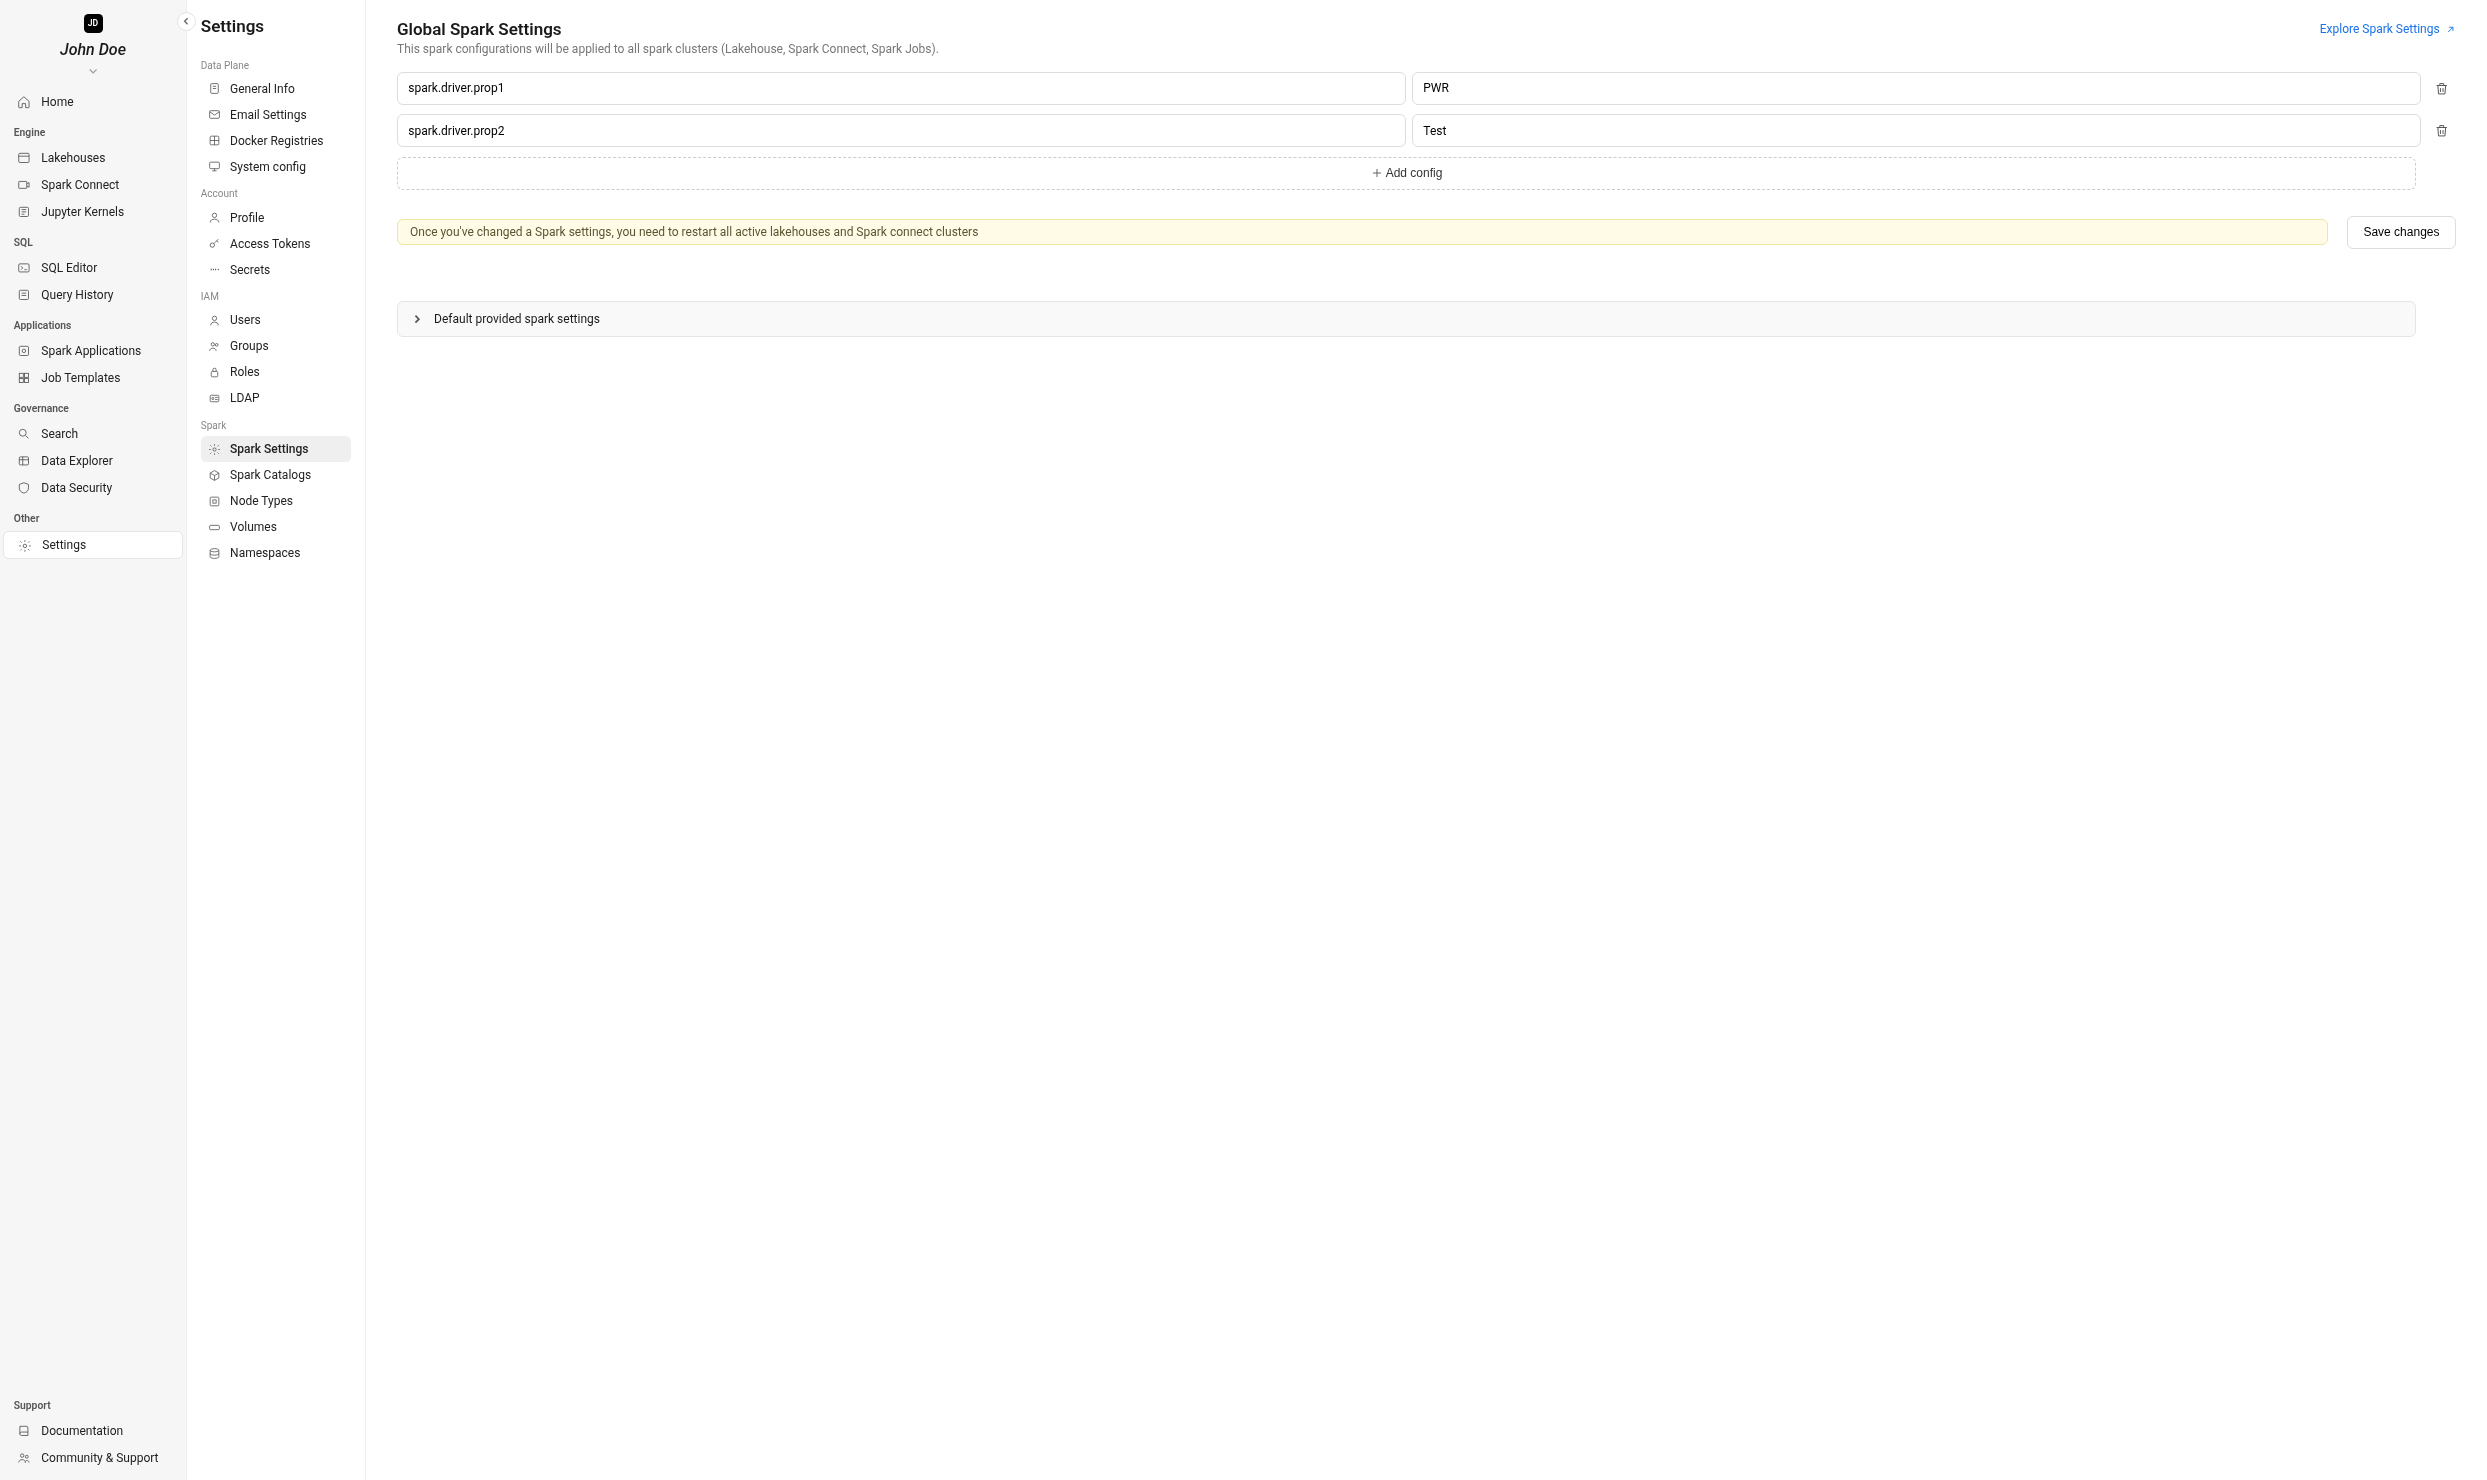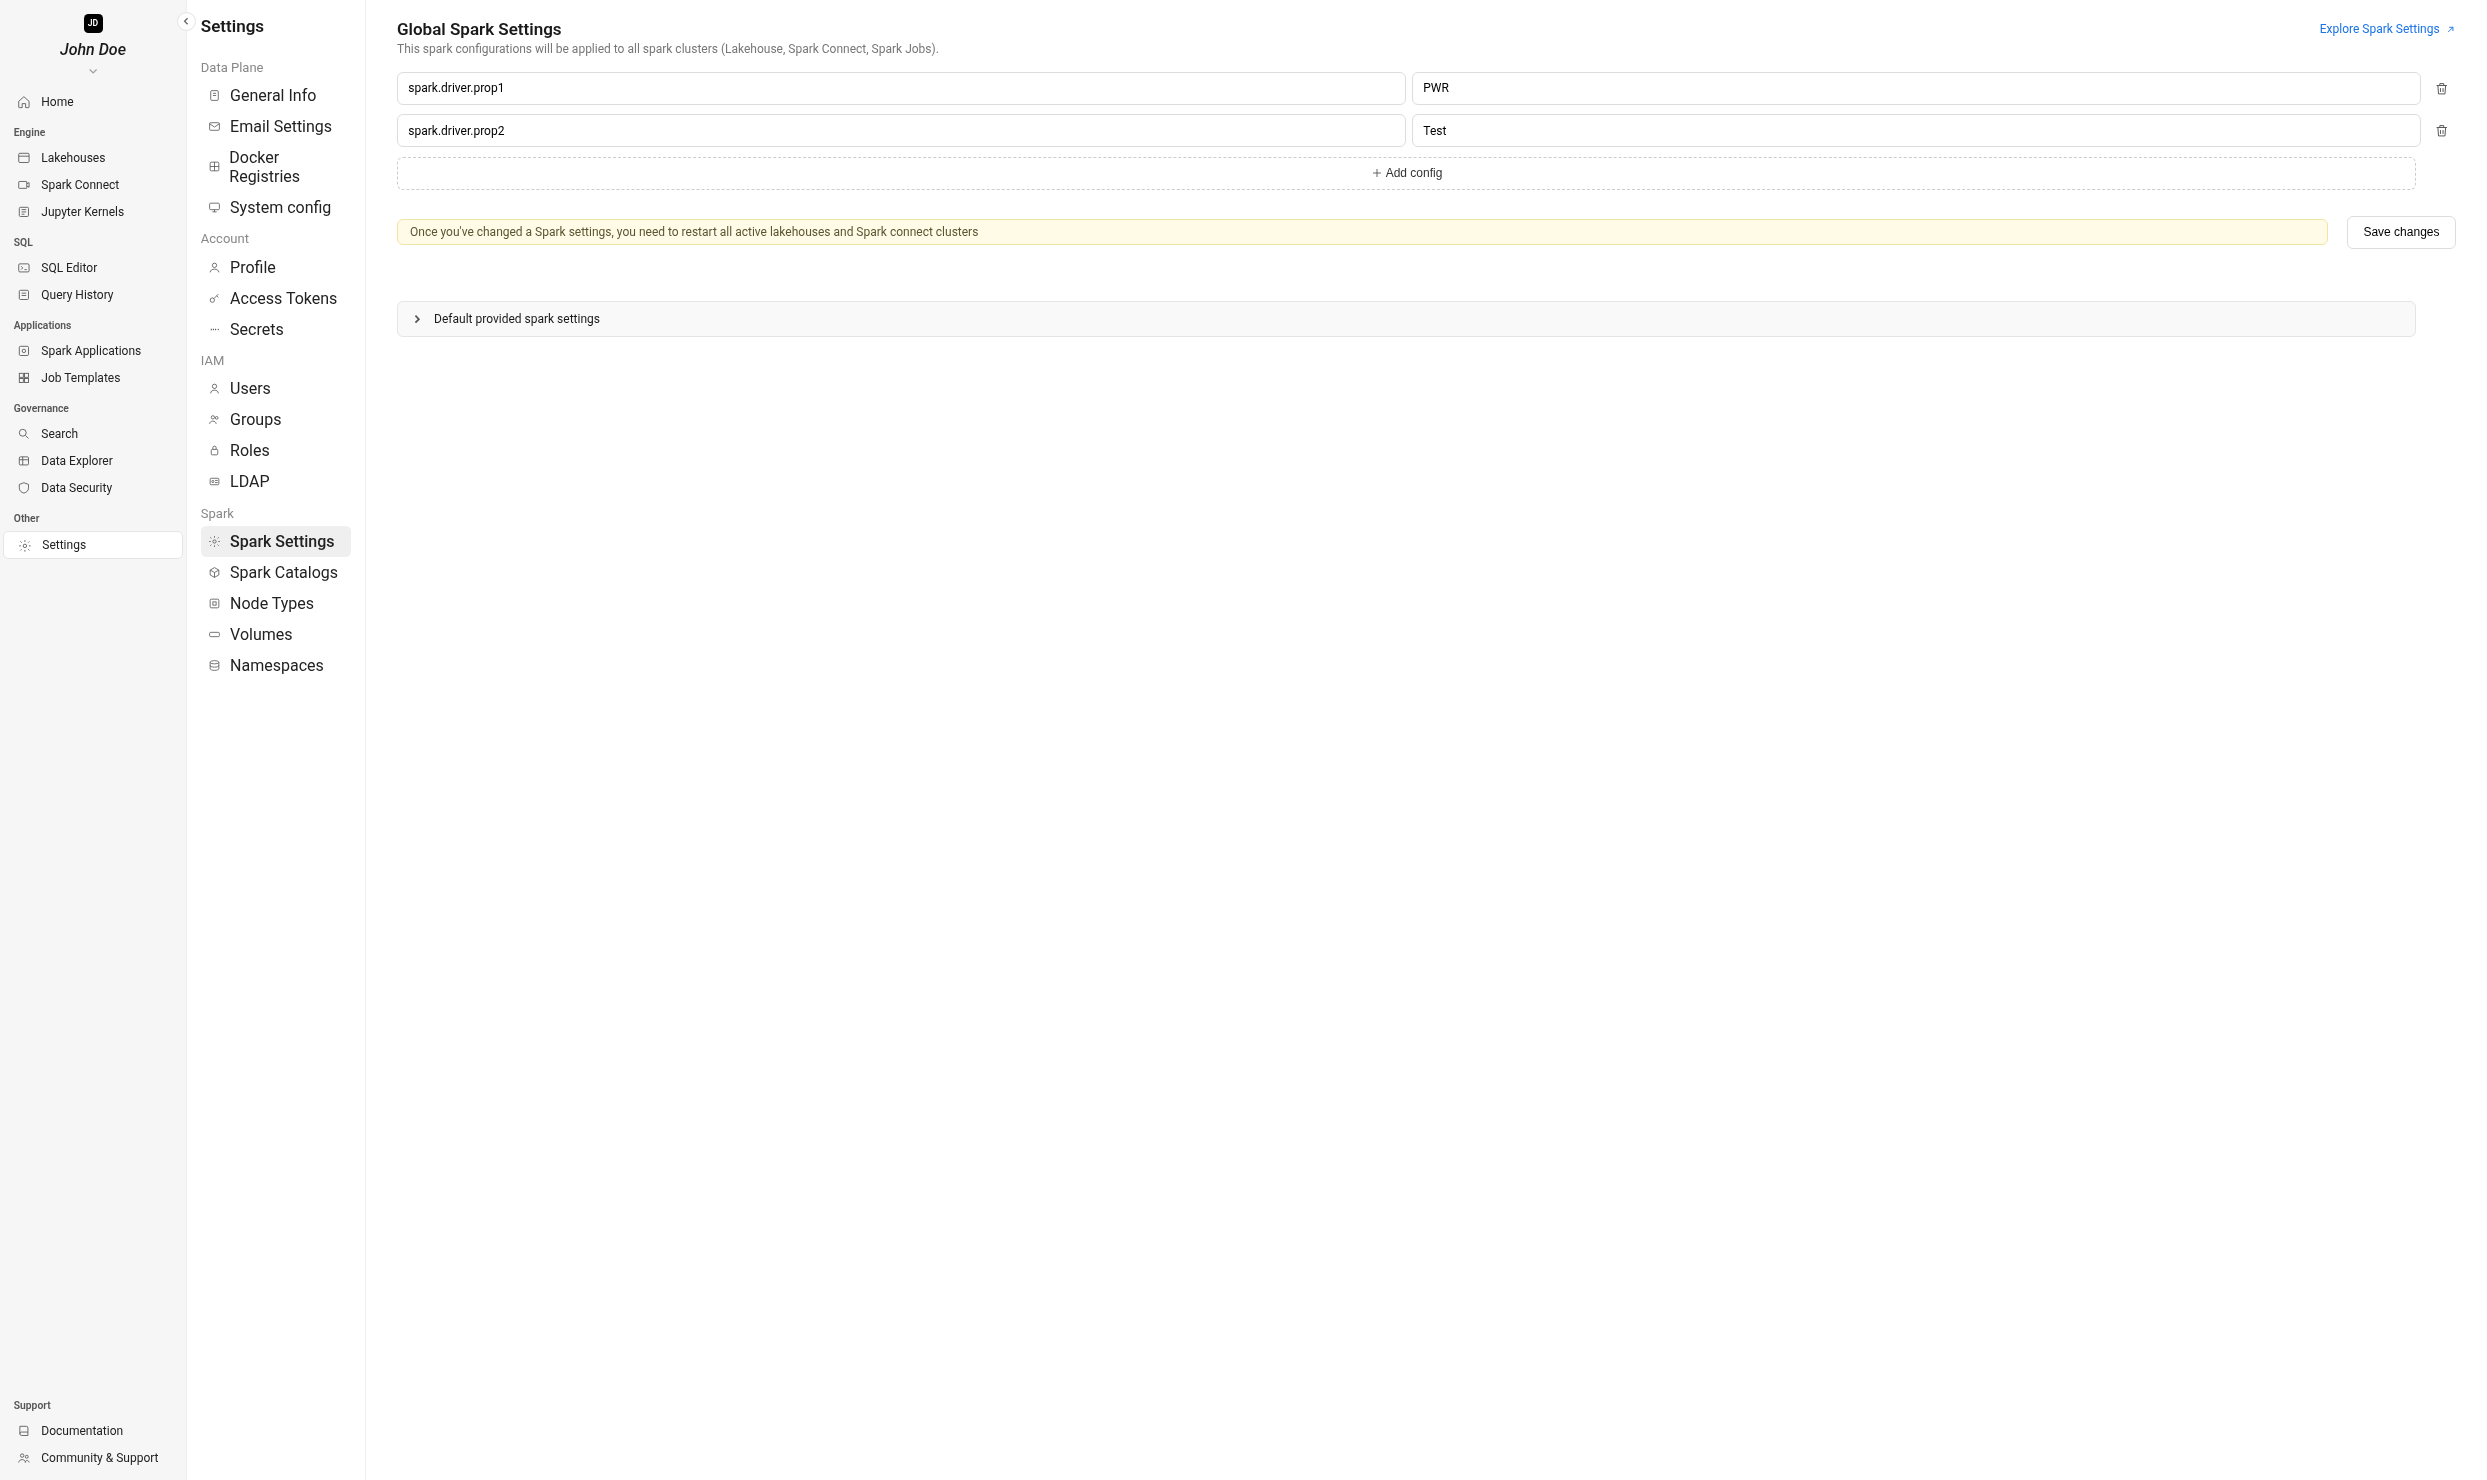--- a/index.html
+++ b/index.html
@@ -87,32 +87,32 @@
   border-right: 0.9px solid #eee;
   padding: 15.5px 13.8px;
   overflow-y: auto;
 }
 .sidebar-secondary h1 {
   font-size: 17px;
   font-weight: 600;
   margin-bottom: 15.5px;
 }
 .sec-group-label {
-  font-size: 13px;
+  font-size: 10px;
   color: #888;
   padding: 8.6px 0 5.2px 0;
 }
 .sec-item {
   display: flex;
   align-items: center;
   gap: 8.6px;
   padding: 6px 6.9px;
   border-radius: 5.2px;
   cursor: pointer;
-  font-size: 16px;
+  font-size: 12px;
   color: #222;
 }
 .sec-item.active { background: #efefef; font-weight: 500; }
 .sec-item .icon { width: 13.8px; height: 13.8px; display:flex; align-items:center; justify-content:center; }
 .sec-item .icon svg { width: 13px; height: 13px; stroke: #555; fill:none; stroke-width:1.5; }
 
 
 .main {
   flex: 1;
   padding: 19px 31px;

